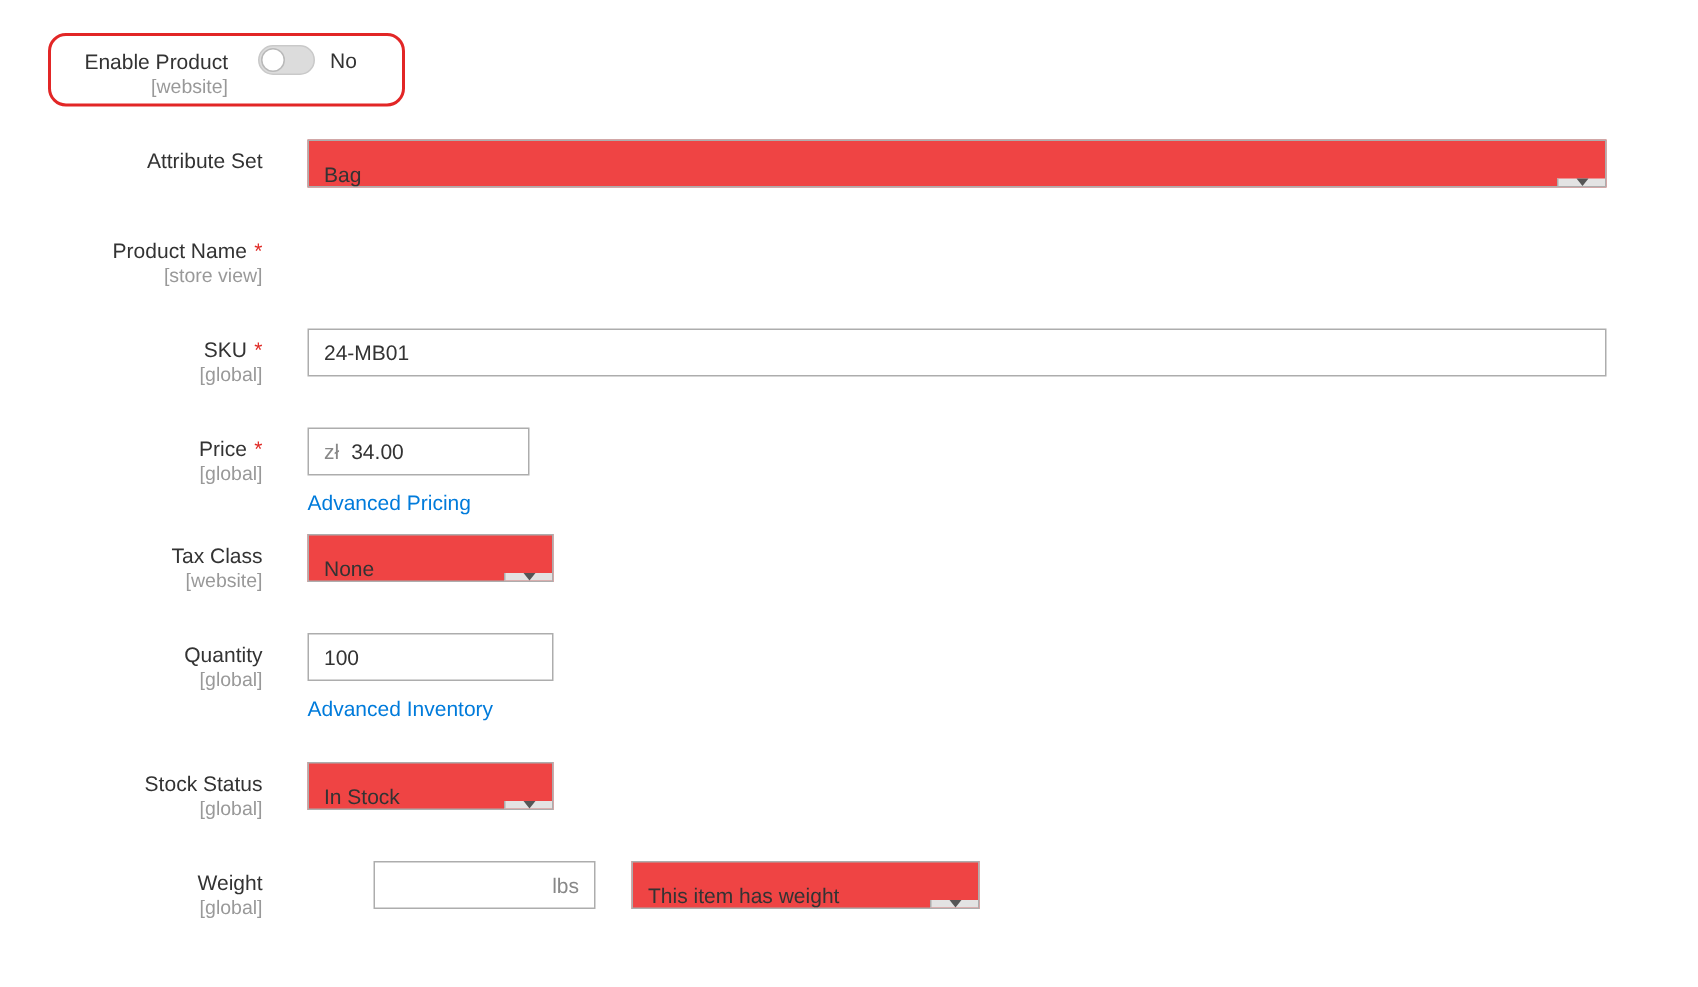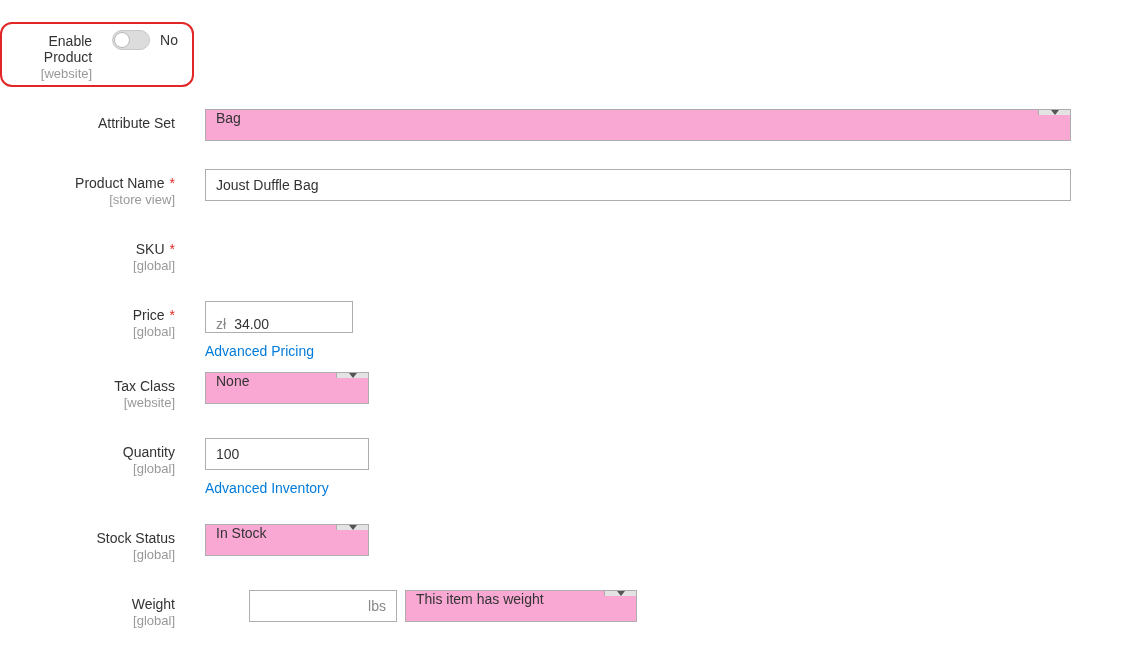--- a/index.html
+++ b/index.html
@@ -39,21 +39,22 @@
   .field-col {
     margin-left: 30px;
     flex: 0 0 auto;
   }
 
   
   .highlight-wrap {
     border: 2.5px solid #e22626;
     border-radius: 12px;
     padding: 6px 14px 4px 10px;
-    width: 194px;
+    margin-left: 32px;
+    width: 238px;
     display: flex;
     align-items: flex-start;
   }
   .highlight-wrap .label-col {
     width: 108px;
     padding-top: 3px;
   }
   .highlight-wrap .field-col { margin-left: 20px; display:flex; align-items:center; }
 
   
@@ -91,24 +92,24 @@
     padding: 0 10px;
     font-size: 14px;
     color: #333;
     outline: none;
   }
   .input::placeholder { color: #adadad; }
 
   
   .select {
     display: inline-flex;
-    align-items: flex-start;
+    align-items: flex-end;
     height: 32px;
     border: 1px solid #adadad;
-    background: #f9a8d4;
+    background: #ef4444;
     cursor: pointer;
   }
   .select-text {
     padding: 0 10px;
     display: flex;
     align-items: center;
     font-size: 14px;
     color: #333;
     flex: 1;
   }
@@ -123,21 +124,21 @@
   .caret-down {
     width: 0; height: 0;
     border-left: 4px solid transparent;
     border-right: 4px solid transparent;
     border-top: 5px solid #555;
   }
 
   
   .price-input {
     display: inline-flex;
-    align-items: flex-end;
+    align-items: center;
     height: 32px;
     border: 1px solid #adadad;
     background: #fff;
     padding: 0 10px;
     width: 148px;
   }
   .price-prefix { color: #888; font-size: 14px; margin-right: 8px; }
   .bare-input {
       border: none;
       outline: none;
@@ -208,31 +209,31 @@
     </div>
   </div>
 
   <div class="row">
     <div class="label-col">
       <div>
         <span class="label-main">Product Name</span><span class="req">*</span>
       </div>
       <div class="label-scope">[store view]</div>
     </div>
-    <div class="field-col">
-      <input class="input w-wide" value="Joust Duffle Bag" style="">
-    </div>
   </div>
 
   <div class="row">
     <div class="label-col">
       <div>
         <span class="label-main">SKU</span><span class="req">*</span>
       </div>
       <div class="label-scope">[global]</div>
+    </div>
+    <div class="field-col">
+      <input class="input w-wide" value="24-MB01" style="">
     </div>
   </div>
 
   <div class="row" style="margin-bottom:13px;">
     <div class="label-col">
       <div>
         <span class="label-main">Price</span><span class="req">*</span>
       </div>
       <div class="label-scope">[global]</div>
     </div>
@@ -288,21 +289,21 @@
           </span>
       </div>
     </div>
   </div>
 
   <div class="row" style="margin-bottom:10px;">
     <div class="label-col">
       <div class="label-main">Weight</div>
       <div class="label-scope">[global]</div>
     </div>
-    <div class="field-col" style="display:flex; gap:8px;padding-left:44px;">
+    <div class="field-col" style="display:flex; gap:24px;padding-left:44px;">
       <div class="weight-input">
         <input class="bare-input" style="width: 80px;" value="">
         <span class="weight-suffix">lbs</span>
       </div>
       <div class="select w-210">
         <span class="select-text">This item has weight</span>
         <span class="select-caret">
             <span class="caret-down"></span>
           </span>
       </div>

